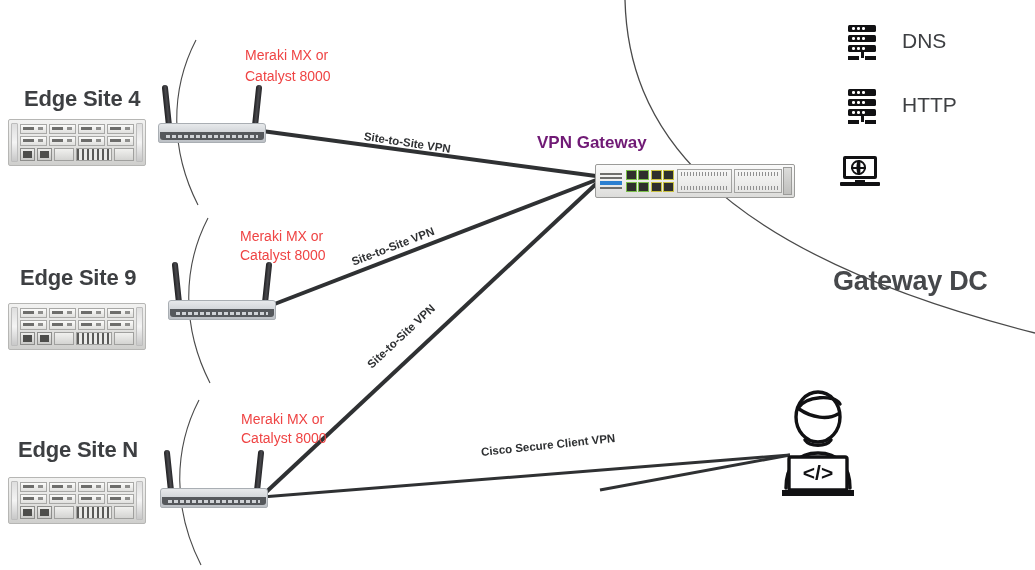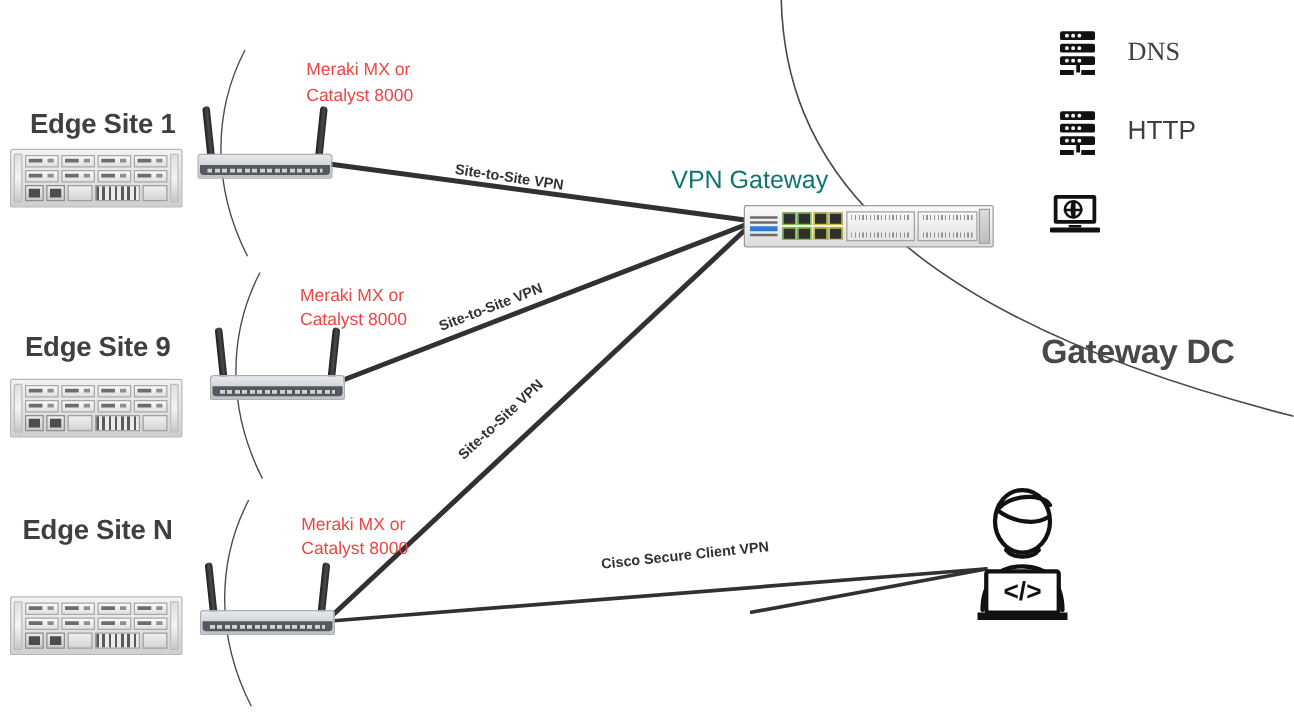--- a/index.html
+++ b/index.html
@@ -36,23 +36,23 @@
   .dev-caption {
     position: absolute;
     font-size: 14px;
     color: #ef4444;
     line-height: 19px;
     white-space: nowrap;
     margin-left: 32px;
   }
   .gw-title {
     position: absolute;
-    font-size: 20px;
-    font-weight: normal;
-    color: #0f766e;
+    font-size: 17px;
+    font-weight: bold;
+    color: #701a75;
     white-space: nowrap;
   }
   .dc-title {
     position: absolute;
     font-size: 27px;
     font-weight: bold;
     color: #46484b;
     letter-spacing: -0.3px;
     white-space: nowrap;
   }
@@ -287,21 +287,21 @@
       <path d="M 798 408 C 806 396 834 394 840 404"></path>
       <path d="M 799 409 C 812 418 828 420 838 414"></path>
       <path d="M 805 440 C 810 447 826 447 831 440"></path>
       <path d="M 786 488 C 786 466 798 453 818 453 C 838 453 850 466 850 488"></path>
       <rect x="789" y="457" width="58" height="33" rx="2" fill="#fff"></rect>
       <path d="M 782 490 h 72 v 6 h -72 z" fill="#111113" stroke="none"></path>
     </g>
     <text x="818" y="480" text-anchor="middle" font-family="Liberation Sans, sans-serif" font-size="21" font-weight="bold" fill="#111113">&lt;/&gt;</text>
   </svg>
 
-  <div class="site-title" style="left:24px; top:86px;">Edge Site 1</div>
+  <div class="site-title" style="left:24px; top:86px;">Edge Site 4</div>
   <div class="chassis" style="left:8px; top:119px;">
     <div class="ear"></div>
     <div class="mid">
       <div class="row">
           <div class="mod"></div>
           <div class="mod"></div>
           <div class="mod"></div>
           <div class="mod"></div>
         </div>
       <div class="row">
@@ -363,21 +363,21 @@
   <div class="router" style="left:168px; top:262px;">
     <div class="ant l"></div>
     <div class="ant r"></div>
     <div class="body">
       <div class="base"></div>
       <div class="ports"></div>
     </div>
   </div>
   <div class="link-label" style="left:352px; top:256px; transform: rotate(-21deg);">Site-to-Site VPN</div>
 
-  <div class="site-title" style="left:18px; top:411px;">Edge Site N</div>
+  <div class="site-title" style="left:18px; top:437px;">Edge Site N</div>
   <div class="chassis" style="left:8px; top:477px;">
     <div class="ear"></div>
     <div class="mid">
       <div class="row">
           <div class="mod"></div>
           <div class="mod"></div>
           <div class="mod"></div>
           <div class="mod"></div>
         </div>
       <div class="row">
@@ -454,21 +454,21 @@
       </div>
     <div class="bar" style="top:20px;">
         <i></i>
         <i></i>
         <i></i>
       </div>
     <div class="stem" style="top:27px;"></div>
     <div class="foot" style="left:2px; top:31px; width:11px;"></div>
     <div class="foot" style="left:19px; top:31px; width:11px;"></div>
   </div>
-  <div class="legend-label" style="left:902px; top:29px;font-family:Liberation Serif, serif;">DNS</div>
+  <div class="legend-label" style="left:902px; top:29px;">DNS</div>
 
   <div class="srv-icon" style="left:846px; top:89px;">
     <div class="bar" style="top:0px;">
         <i></i>
         <i></i>
         <i></i>
       </div>
     <div class="bar" style="top:10px;">
         <i></i>
         <i></i>

